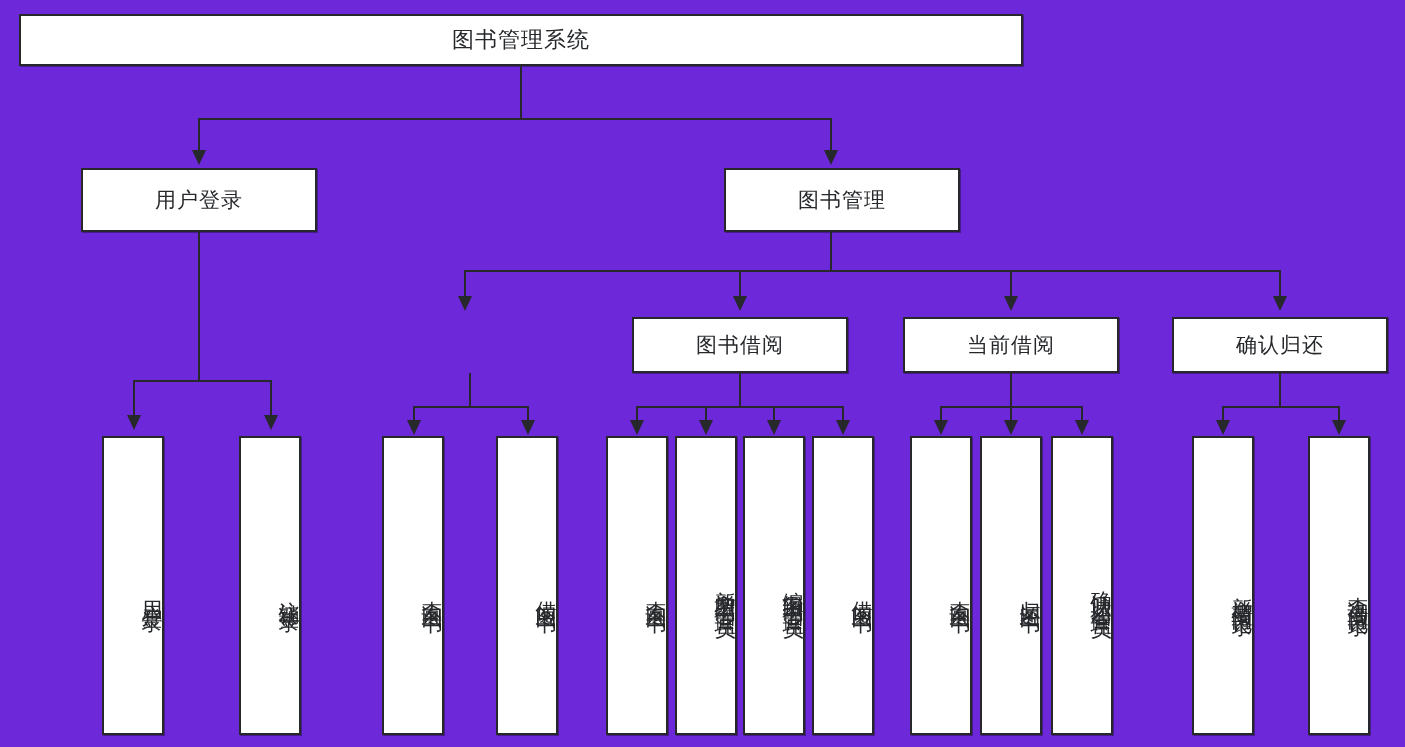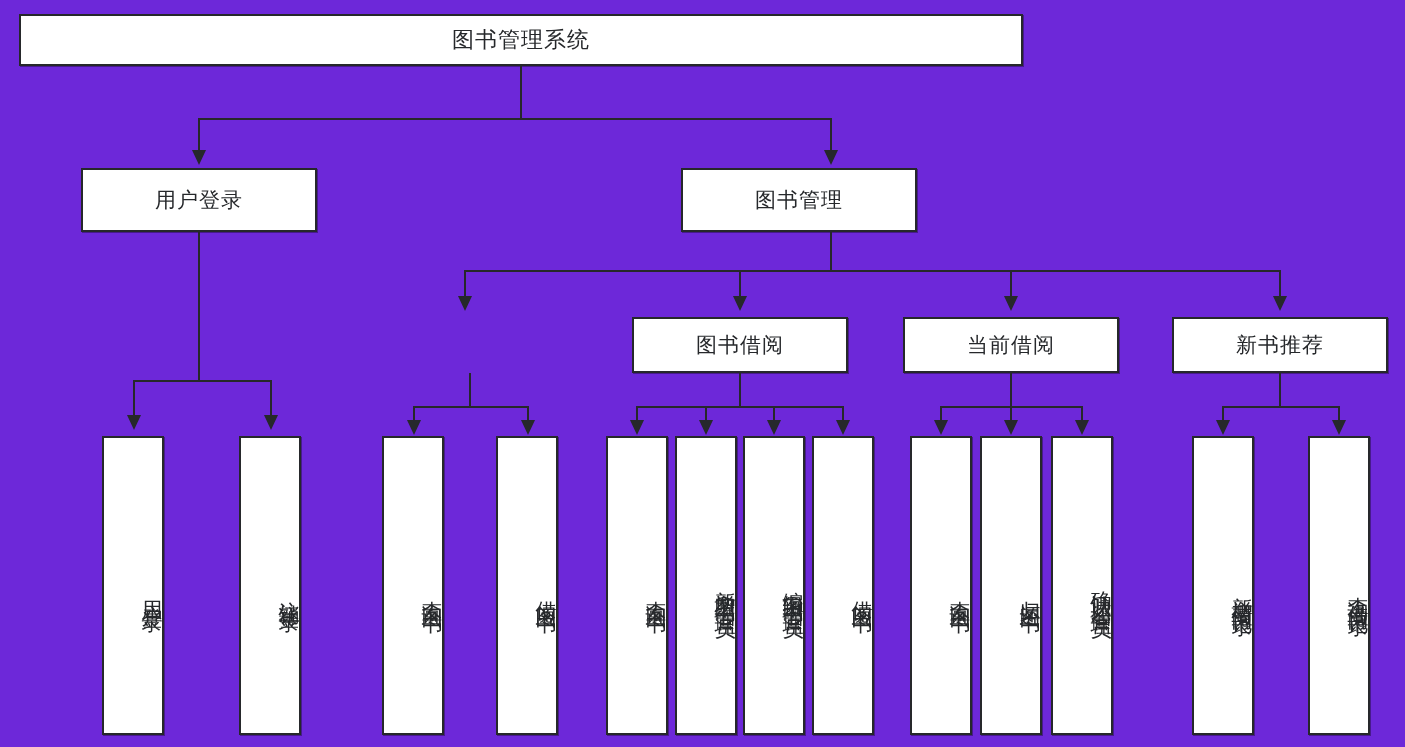--- a/index.html
+++ b/index.html
@@ -84,21 +84,21 @@
   <div class="hline" style="left:198px; top:118px; width:634px; height:2px;"></div>
 
   <div class="vline" style="left:198px; top:118px; width:2px; height:34px;"></div>
   <div class="arrow" style="left:192px; top:150px;"></div>
   <div class="vline" style="left:830px; top:118px; width:2px; height:34px;"></div>
   <div class="arrow" style="left:824px; top:150px;"></div>
 
   <div class="node h" style="left:81px; top:168px; width:236px; height:64px;">
     <span>用户登录</span>
   </div>
-  <div class="node h" style="left:681px; top:168px; width:236px; height:64px;">
+  <div class="node h" style="left:724px; top:168px; width:236px; height:64px;">
     <span>图书管理</span>
   </div>
 
   <div class="vline" style="left:198px; top:232px; width:2px; height:148px;"></div>
   <div class="hline" style="left:133px; top:380px; width:139px; height:2px;"></div>
   <div class="vline" style="left:133px; top:380px; width:2px; height:37px;"></div>
   <div class="arrow" style="left:127px; top:415px;"></div>
   <div class="vline" style="left:270px; top:380px; width:2px; height:37px;"></div>
   <div class="arrow" style="left:264px; top:415px;"></div>
 
@@ -113,21 +113,21 @@
   <div class="vline" style="left:1279px; top:270px; width:2px; height:28px;"></div>
   <div class="arrow" style="left:1273px; top:296px;"></div>
 
   <div class="node h" style="left:632px; top:317px; width:216px; height:56px;">
     <span>图书借阅</span>
   </div>
   <div class="node h" style="left:903px; top:317px; width:216px; height:56px;">
     <span>当前借阅</span>
   </div>
   <div class="node h" style="left:1172px; top:317px; width:216px; height:56px;">
-    <span>新书推荐</span>
+    <span>确认归还</span>
   </div>
 
   <div class="vline" style="left:469px; top:373px; width:2px; height:33px;"></div>
   <div class="hline" style="left:413px; top:406px; width:115px; height:2px;"></div>
   <div class="vline" style="left:413px; top:406px; width:2px; height:16px;"></div>
   <div class="arrow" style="left:407px; top:420px;"></div>
   <div class="vline" style="left:527px; top:406px; width:2px; height:16px;"></div>
   <div class="arrow" style="left:521px; top:420px;"></div>
 
   <div class="vline" style="left:739px; top:373px; width:2px; height:33px;"></div>

